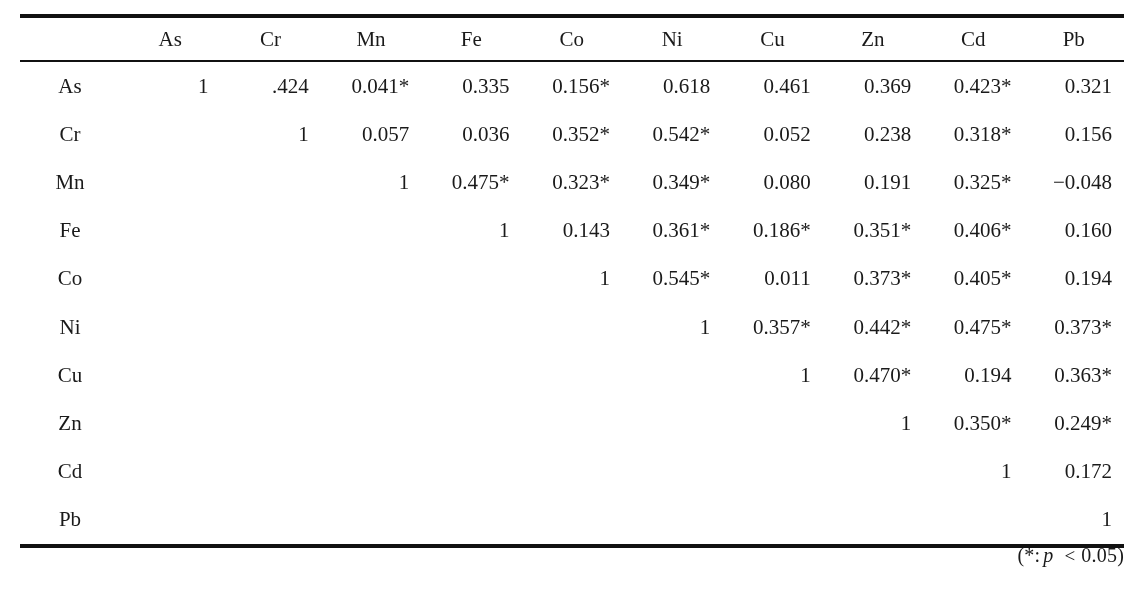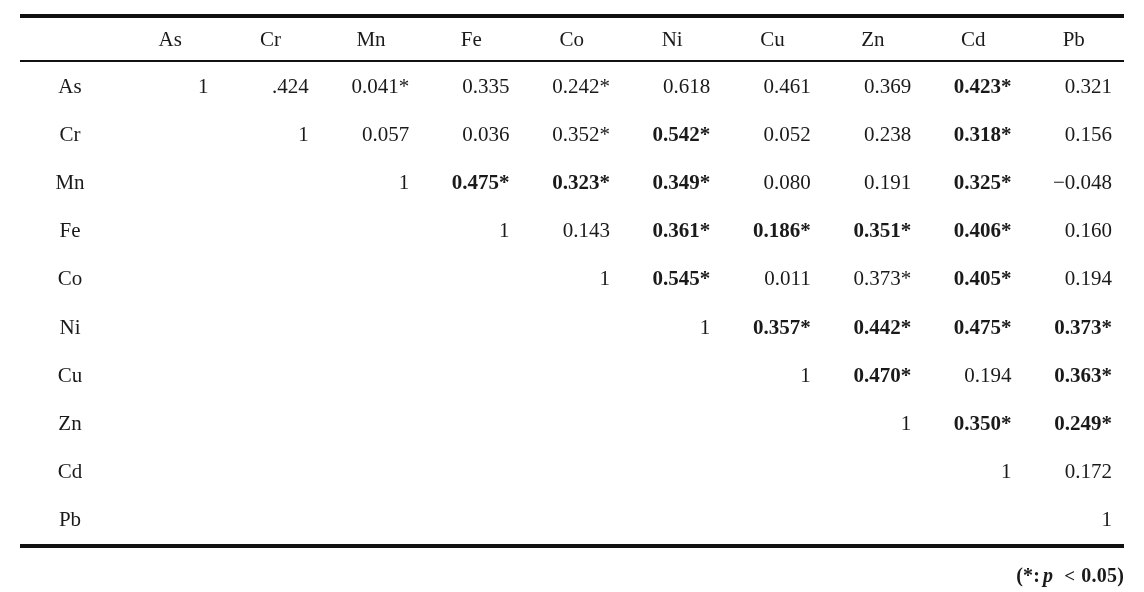--- a/index.html
+++ b/index.html
@@ -65,32 +65,31 @@
     text-align: center;
     font-weight: normal;
   }
 
   tbody td.cell {
     text-align: right;
     padding-right: 12px;
     white-space: nowrap;
   }
   tbody td.cell.empty { }
-  tbody td.cell.bold  { font-weight: bold; }
+  tbody td.cell.bold  { font-weight: normal; }
   tbody td.cell.diag  { text-align: right; padding-right: 12px; }
 
   
   .footnote {
     position: absolute;
     right: 20px;
-    top: 564px;
+    top: 544px;
     font-size: 20px;
     letter-spacing: 0.2px;
     white-space: nowrap;
-    font-weight: bold;
   }
   .footnote .pvar {
     font-style: italic;
     padding: 0 5px 0 3px;
   }
   .footnote .lt {
     padding: 0 6px;
     font-size: 19px;
   }
 </style>
@@ -131,21 +130,21 @@
     </thead>
 
     <tbody id="corr-body">
 
     <tr>
           <th class="rowlabel">As</th>
           <td class="cell diag">1</td>
           <td class="cell">.424</td>
           <td class="cell">0.041*</td>
           <td class="cell">0.335</td>
-          <td class="cell">0.242*</td>
+          <td class="cell">0.156*</td>
           <td class="cell">0.618</td>
           <td class="cell">0.461</td>
           <td class="cell">0.369</td>
           <td class="cell bold">0.423*</td>
           <td class="cell">0.321</td>
         </tr>
         <tr>
           <th class="rowlabel">Cr</th>
           <td class="cell empty"></td>
           <td class="cell diag">1</td>

